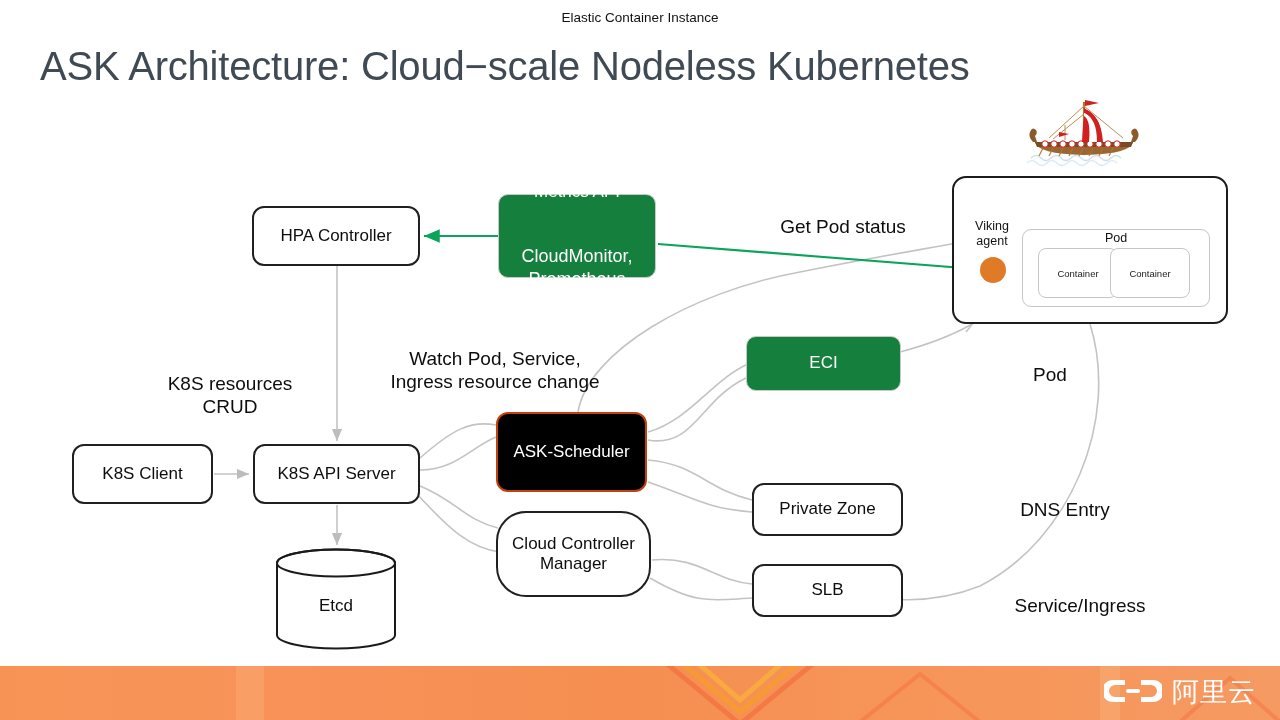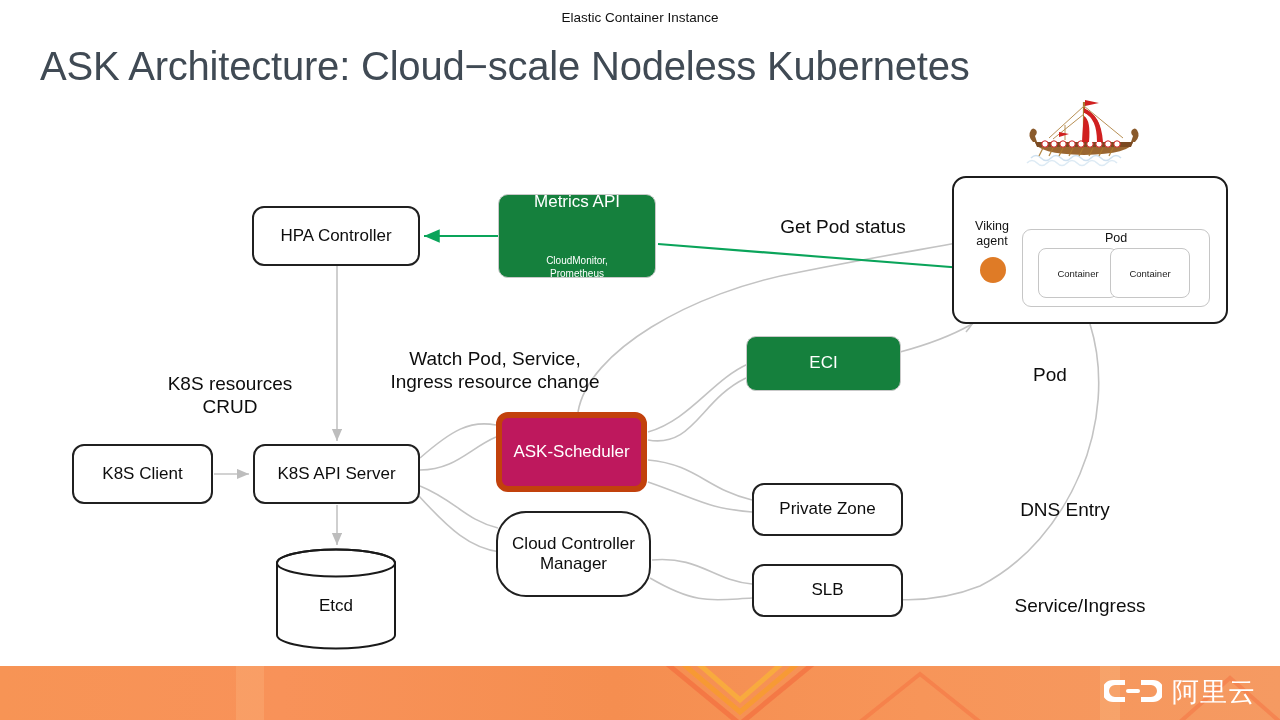--- a/index.html
+++ b/index.html
@@ -58,26 +58,26 @@
     font-size: 17px;
     line-height: 1.18;
     color: #0d0d0d;
   }
   .node.orange {
     background: #15803d;
     border: 1px solid #c9c9c9;
     color: #ffffff;
   }
   .node.orange-bright {
-    background: #be185d;
-    border: 6px solid #c2410c;
+    background: #000000;
+    border: 2px solid #c2410c;
     color: #ffffff;
   }
   .node .sub {
-    font-size: 10px;
+    font-size: 18px;
     line-height: 1.25;
     font-weight: 400;
     margin-top: 43px;
   }
   .node .main {
     font-size: 17px;
   }
 
   
   #eci-instance {

